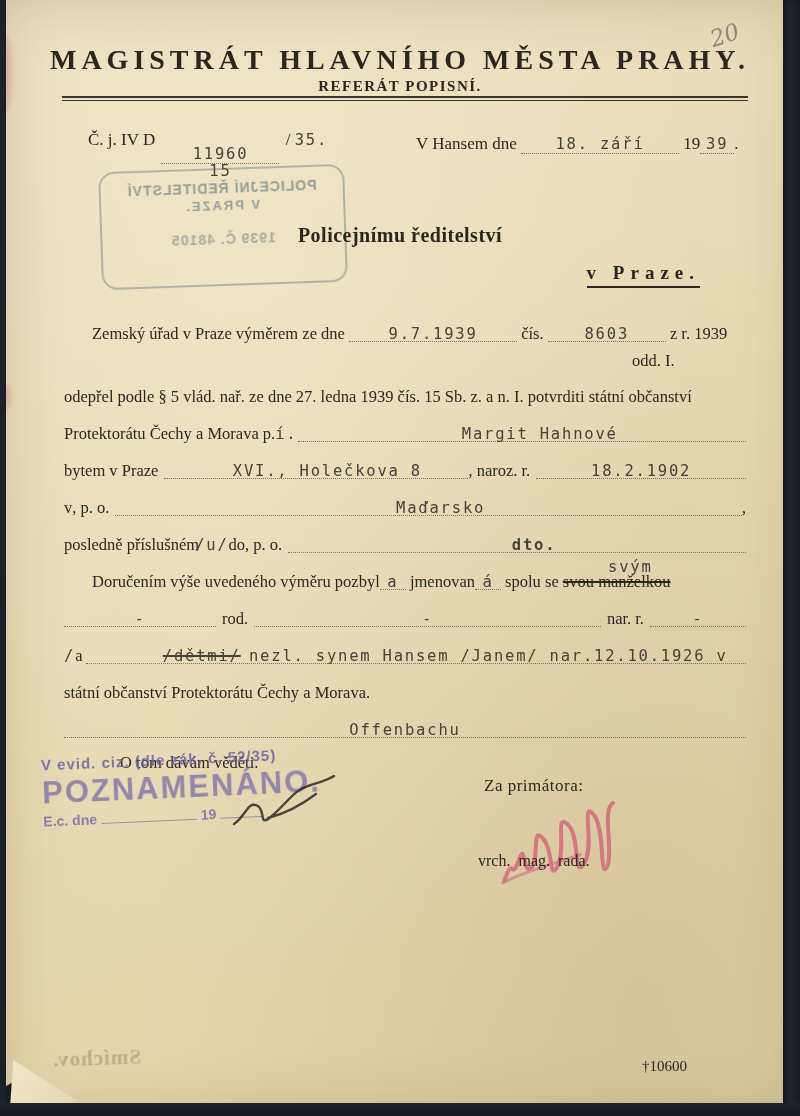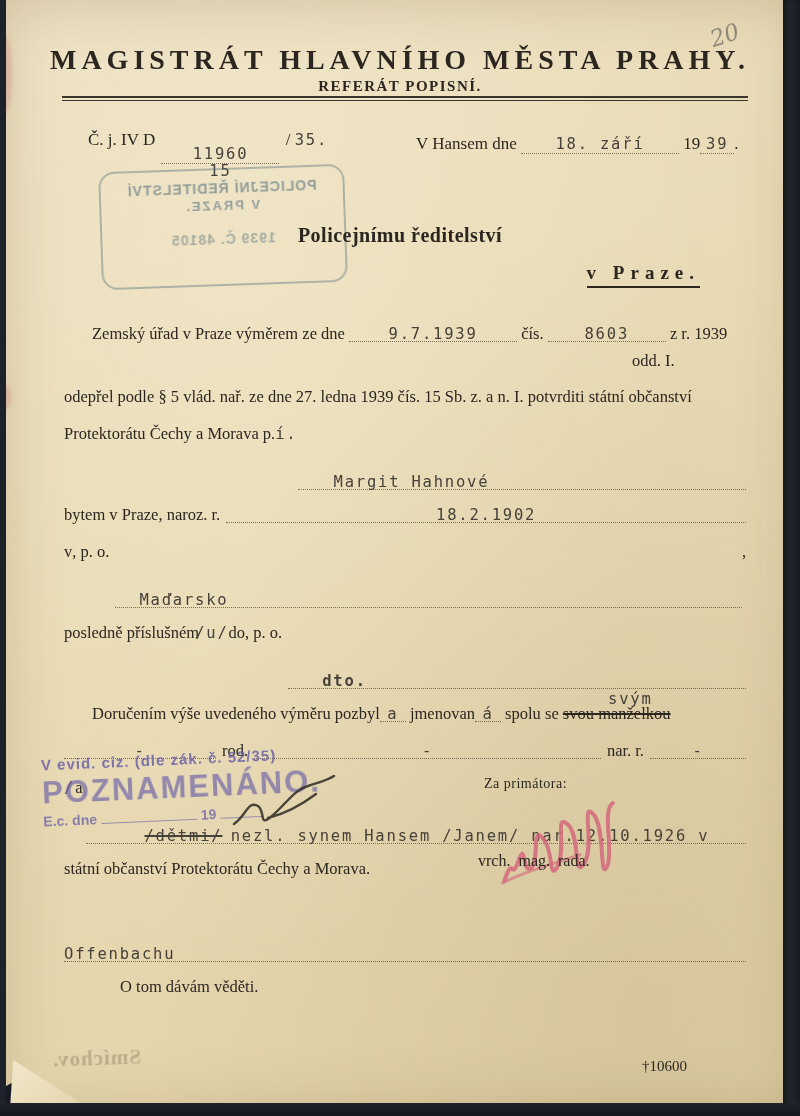--- a/index.html
+++ b/index.html
@@ -27,21 +27,21 @@
 
   
   .org-title { position:absolute; top:44px; left:0; width:100%; text-align:center; font-size:28px; font-weight:bold; letter-spacing:5px; }
   .dept-subtitle { position:absolute; top:78px; left:0; width:100%; text-align:center; font-size:15px; font-weight:bold; letter-spacing:1.5px; }
   .rule-double { position:absolute; top:96px; left:62px; width:686px; height:5px; border-top:2.5px solid #3a352c; border-bottom:1.5px solid #3a352c; }
   .pencil-number { position:absolute; left:710px; top:22px; font-family:"DejaVu Serif", serif; font-style:italic; font-size:23px; color:#8f8778; transform:rotate(-18deg); }
 
   
   .tw { font-family:"DejaVu Sans Mono", monospace; font-size:15.5px; letter-spacing:1.8px; color:#46413a; white-space:nowrap; }
   .fill { display:inline-block; border-bottom:1.6px dotted rgba(95,84,62,0.8); height:20px; vertical-align:baseline; text-align:center; }
-  .fill.left { text-align:left;margin-top:48px; }
+  .fill.left { text-align:center; }
   .struck { text-decoration:line-through; text-decoration-thickness:1.5px; }
 
   
   .ref-row { position:absolute; top:130px; left:88px; right:58px; font-size:17px; }
   .ref-left { position:absolute; left:0; top:0; white-space:nowrap; }
   .ref-frac { display:inline-flex; flex-direction:column; align-items:center; vertical-align:-14px; margin:0 2px;justify-content:center; }
   .ref-frac .top { min-width:118px; text-align:center; border-bottom:1.6px dotted rgba(95,84,62,0.8); padding-bottom:0; }
   .ref-frac .bot { margin-top:-2px; }
   .ref-right { position:absolute; left:328px; top:4px; white-space:nowrap; }
 
@@ -69,21 +69,21 @@
   .above-insert { position:absolute; top:-15px; left:42%; }
 
   
   .evidence-stamp { position:absolute; left:42px; top:750px; width:300px; color:rgba(108,98,168,0.85);
     font-family:"Liberation Sans", sans-serif; font-weight:bold; transform:rotate(-2.5deg); }
   .evidence-stamp .e1 { font-size:15px; letter-spacing:1px; white-space:nowrap; }
   .evidence-stamp .e2 { font-size:31px; letter-spacing:2px; margin-top:2px; opacity:.8; filter:blur(0.3px); white-space:nowrap; }
   .evidence-stamp .e3 { font-size:14px; margin-top:2px; opacity:.9; white-space:nowrap; }
   .eline { display:inline-block; border-bottom:1.8px solid rgba(108,98,168,0.7); height:12px; }
   .black-scribble { position:absolute; left:228px; top:772px; }
-  .za-primatora { position:absolute; left:484px; top:776px; font-size:14px; letter-spacing:0.5px; }
+  .za-primatora { position:absolute; left:484px; top:776px; font-size:17px; letter-spacing:0.5px; }
   .vrch-rada { position:absolute; left:478px; top:852px; font-size:16px; word-spacing:4px; }
   .red-signature { position:absolute; left:492px; top:778px; transform:rotate(-6deg); }
   .form-number { position:absolute; left:642px; top:1058px; font-size:15px; }
   .bleedthrough { position:absolute; left:52px; top:1046px; transform:scaleX(-1) rotate(2deg);
     color:rgba(125,110,82,0.38); font-weight:bold; font-size:21px; letter-spacing:1px; filter:blur(0.7px); }
 </style>
 </head>
 <body>
 
 <div class="page">
@@ -138,20 +138,21 @@
     </div>
 
     <div class="bline" style="display:flex;">
       <span>Protektorátu Čechy a Morava p.</span>
         <span class="tw">í.</span>
       <span class="fill left" style="flex:1; padding-left:36px;"><span class="tw">Margit Hahnové</span></span>
     </div>
 
     <div class="bline" style="display:flex;">
       <span>bytem v Praze</span>
+      <span class="fill left" style="width:304px; padding-left:22px; margin-left:6px;"><span class="tw">XVI., Holečkova 8</span></span>
       <span>, naroz. r.</span>
       <span class="fill" style="flex:1; margin-left:6px;"><span class="tw">18.2.1902</span></span>
     </div>
 
     <div class="bline" style="display:flex;">
       <span>v</span>
       <span>, p. o.</span>
       <span class="fill left" style="flex:1; padding-left:24px; margin-left:6px;"><span class="tw">Maďarsko</span></span>
       <span>,</span>
     </div>

